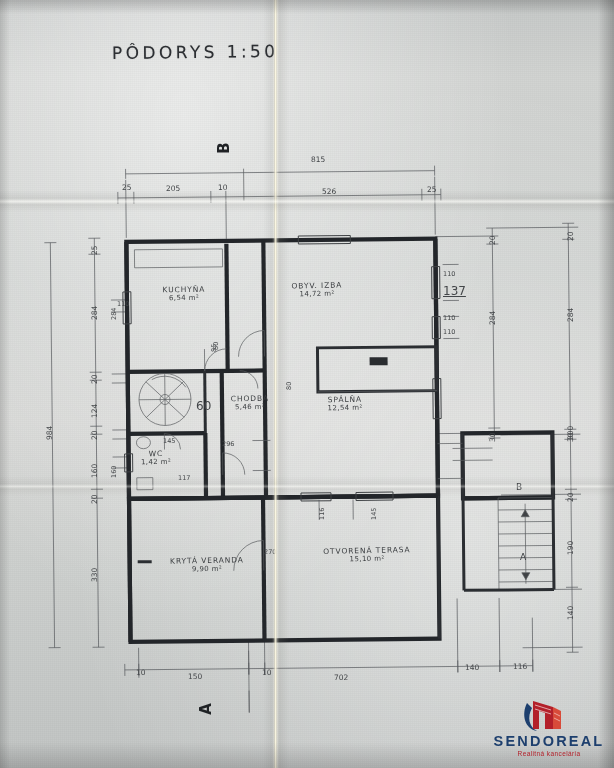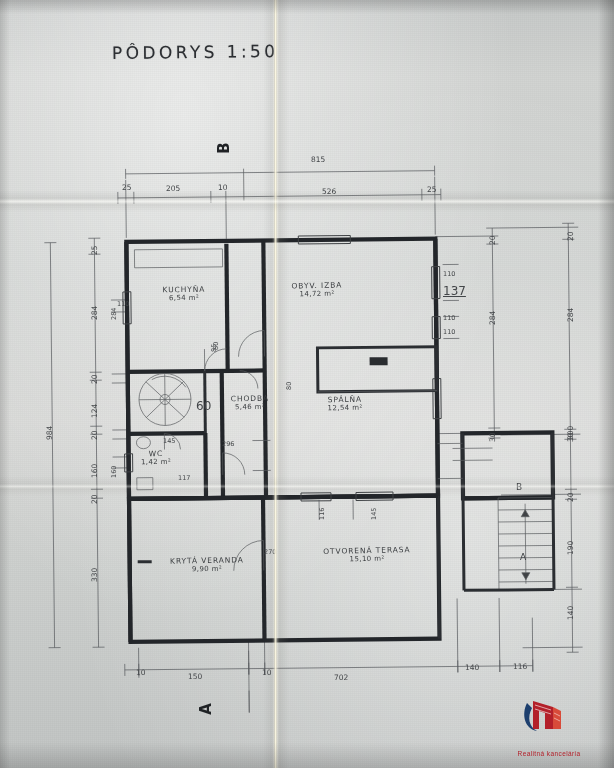--- a/index.html
+++ b/index.html
@@ -458,16 +458,17 @@
   <div id="logo">
     <svg class="mark" viewBox="0 0 42 34">
       <path d="M4 4 C -2 16, 2 30, 14 32 C 6 28, 4 18, 9 9 Z" fill="#1d3f6e"></path>
       <path d="M10 2 L30 8 L30 30 L22 30 L22 14 L16 12 L16 30 L10 30 Z" fill="#b3202a"></path>
       <path d="M30 8 L38 12 L38 30 L30 30 Z" fill="#d84b3a"></path>
       <path d="M12 6 L28 11" stroke="#ffffff" stroke-width="1" fill="none" opacity=".6"></path>
       <path d="M12 10 L28 15" stroke="#ffffff" stroke-width="1" fill="none" opacity=".6"></path>
       <path d="M31 14 L37 17" stroke="#ffffff" stroke-width="1" fill="none" opacity=".5"></path>
       <path d="M31 19 L37 22" stroke="#ffffff" stroke-width="1" fill="none" opacity=".5"></path>
     </svg>
+    <div class="word">SENDOREAL</div>
     <div class="tag">Realitná kancelária</div>
   </div>
 
 </div>
 
 </body></html>

